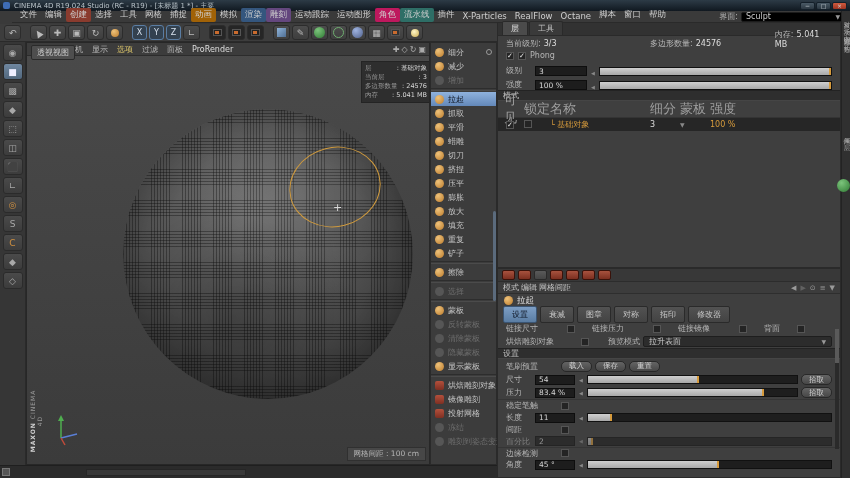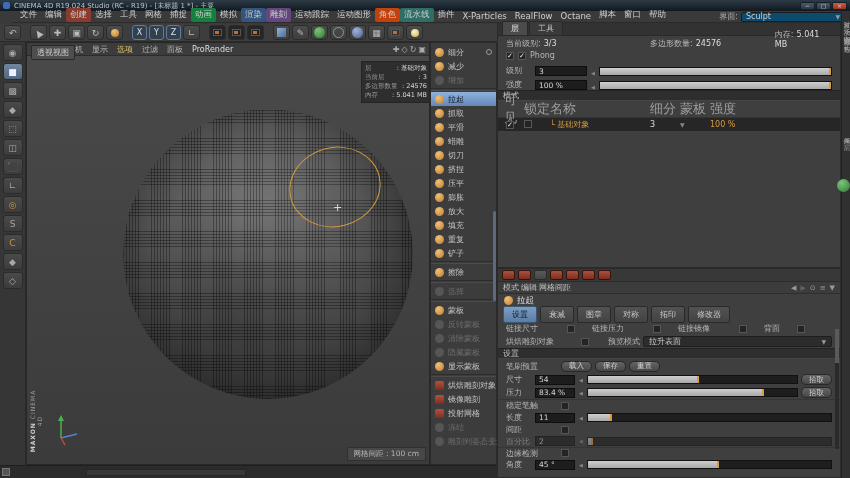--- a/index.html
+++ b/index.html
@@ -8,23 +8,23 @@
   .abs{position:absolute}
   
   .titlebar{left:0;top:0;width:850px;height:11px;background:linear-gradient(#2d3b46,#101820);display:flex;align-items:center;padding:0 3px;font-size:7px;color:#b8c2c8}
   .appicon{width:7px;height:7px;background:#3e6db5;border-radius:2px;margin-right:4px}
   .winbtns{margin-left:auto;display:flex;gap:1px}
   .wbtn{width:15px;height:8px;background:linear-gradient(#4a5a66,#2c3842);border:1px solid #14202a;color:#cfd6da;font-size:6px;line-height:6px;text-align:center;border-radius:2px}
   .wbtn.close{background:linear-gradient(#d05a3e,#9c3322)}
   
   .menubar{left:12px;top:11px;width:850px;height:12px;background:#3a3a3a;border-bottom:1px solid #2b2b2b;display:flex;align-items:flex-end;padding:0 4px;font-size:8.5px}
   .mi{padding:1px 4px;color:#cfcfcf;border-radius:2px;white-space:nowrap}
-  .tint-red{background:#8a3b2e}.tint-green{background:#15803d}.tint-blue{background:#34567e}.tint-purple{background:#64477e}.tint-orange{background:#c2410c}.tint-teal{background:#2e6e66}
+  .tint-red{background:#8a3b2e}.tint-green{background:#a16207}.tint-blue{background:#34567e}.tint-purple{background:#64477e}.tint-orange{background:#be185d}.tint-teal{background:#2e6e66}
   .iface{margin-left:auto;display:flex;align-items:center;gap:3px}
-  .ifsel{width:104px;height:10px;background:#0c4a6e;border:1px solid #1c1c1c;color:#ccc;font-size:8px;display:flex;align-items:center;padding:0 4px;border-radius:2px}
+  .ifsel{width:104px;height:10px;background:#000000;border:1px solid #1c1c1c;color:#ccc;font-size:8px;display:flex;align-items:center;padding:0 4px;border-radius:2px}
   .ifsel .car{margin-left:auto;font-size:6px;color:#999}
   .mag{width:10px;height:10px;border:1px solid #888;border-radius:50%;position:relative}
   .mag::after{content:"";position:absolute;width:4px;height:1px;background:#888;right:-3px;bottom:-1px;transform:rotate(40deg)}
   
   .toolbar{left:0;top:24px;width:850px;height:18px;background:#3d3d3d;border-bottom:1px solid #2a2a2a;display:flex;align-items:center;gap:2px;padding:0 4px}
   .tbico{width:17px;height:15px;background:linear-gradient(#4c4c4c,#3e3e3e);border:1px solid #2c2c2c;border-radius:3px;display:flex;align-items:center;justify-content:center;font-size:9px;color:#bbb}
   .tbico.axis{width:15px;background:#33414f;border-color:#5a7da3;color:#d8e2ee;font-size:8px}
   .tbico.dark{background:#262626}
   .tbsep{width:5px}
   .dotblock{width:9px;height:7px;background:#222;border:1px solid #555;position:relative}

